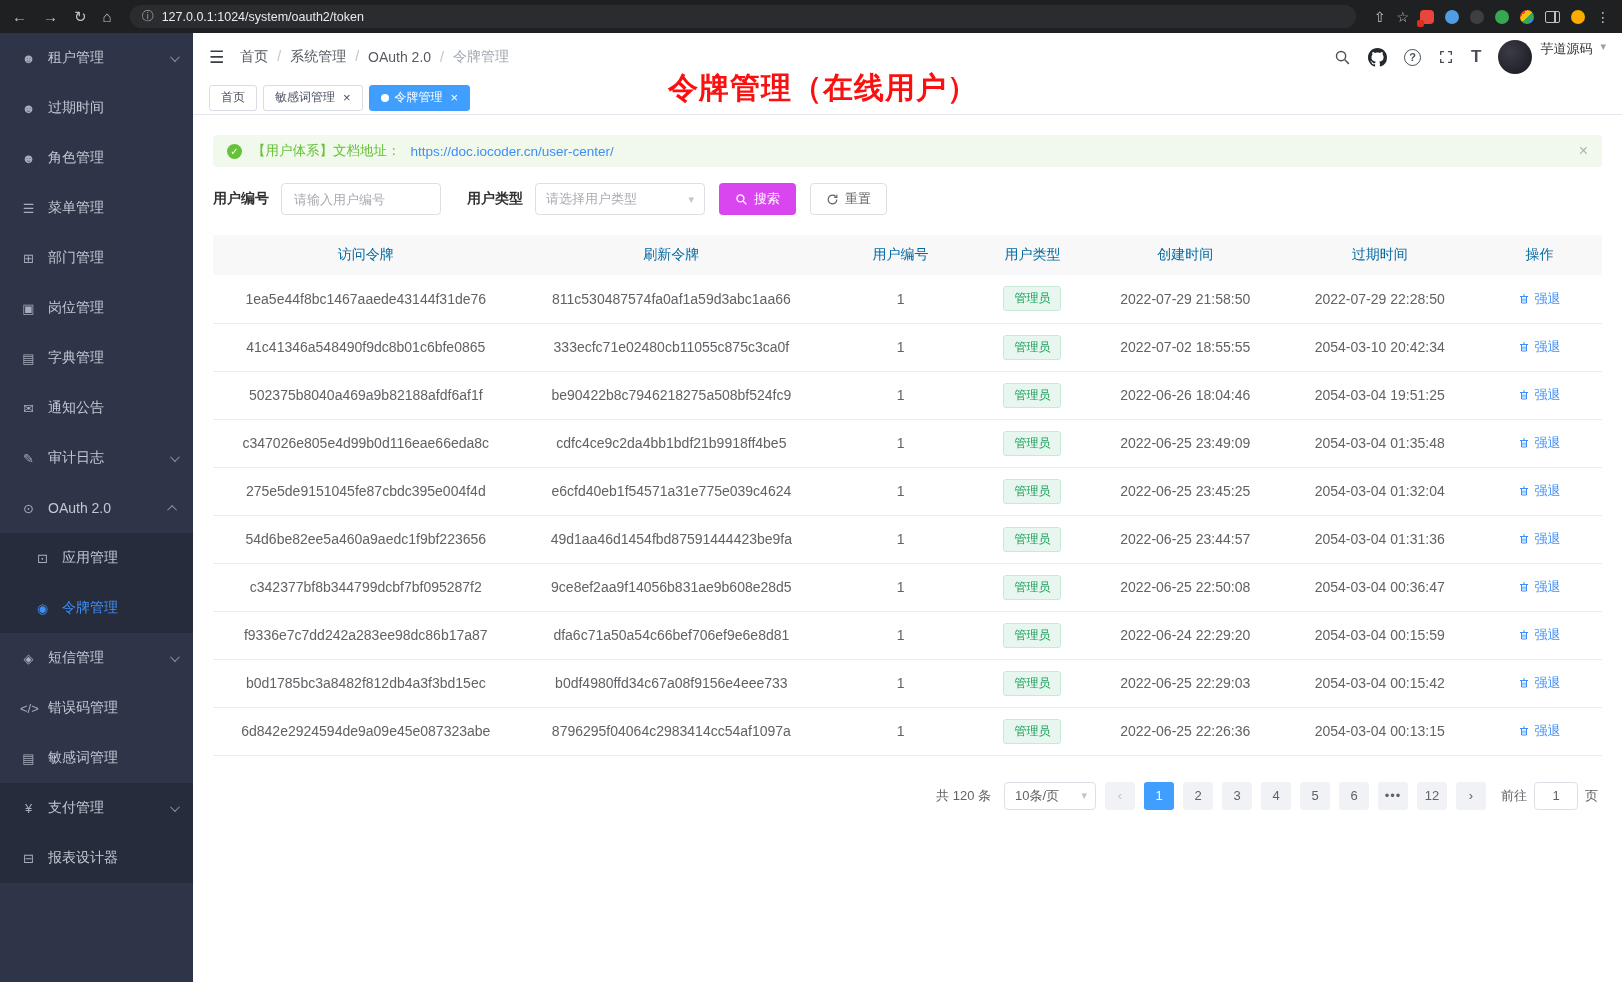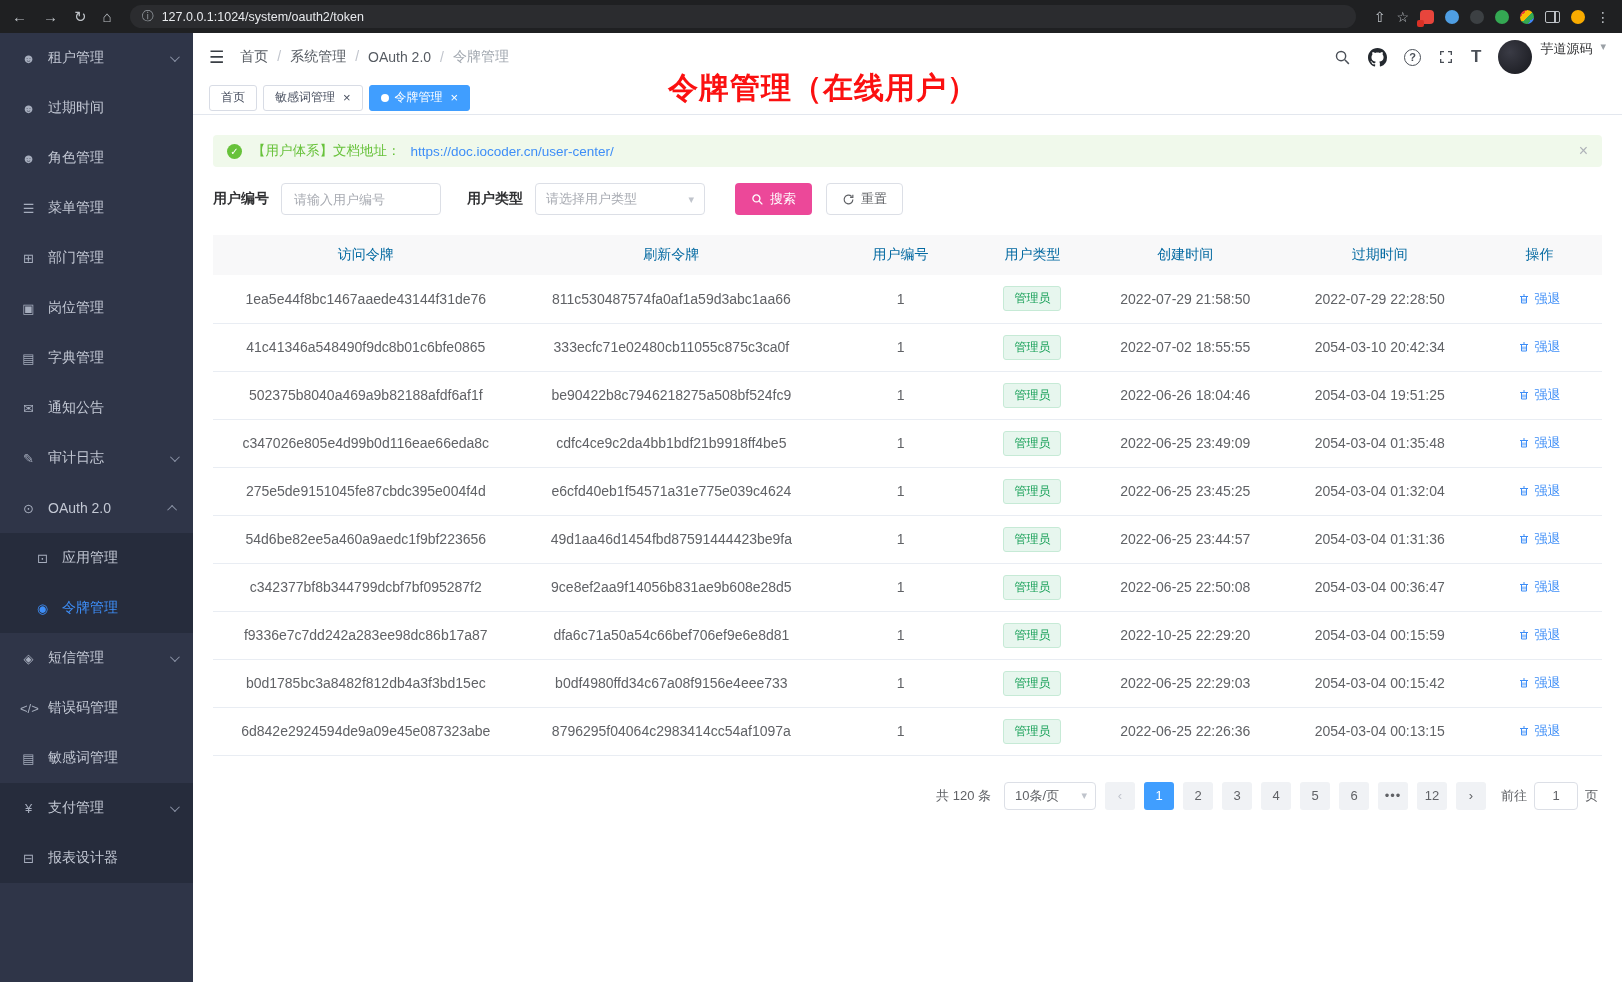--- a/index.html
+++ b/index.html
@@ -83,21 +83,21 @@
   .alert .close { margin-left:auto; color:#aeb2b8; font-size:16px; cursor:pointer; }
 
   .filters { display:flex; align-items:center; margin:4px 0 20px; font-size:14px; }
   .f-label { font-weight:700; color:#303133; margin-right:12px; }
   .f-input { width:160px; height:32px; border:1px solid #dcdfe6; border-radius:4px; padding:0 12px; font-size:13px; color:#606266; outline:none; }
   .f-input::placeholder { color:#a8abb2; }
   .gap { width:26px; }
   .sel { width:170px; height:32px; border:1px solid #dcdfe6; border-radius:4px; padding:0 10px; display:flex; align-items:center; justify-content:space-between; color:#a8abb2; font-size:13px; cursor:pointer; background:#fff; }
   .sel .caret { color:#c0c4cc; font-size:11px; }
   .btn { height:32px; border-radius:4px; font-size:13px; display:inline-flex; align-items:center; gap:6px; padding:0 15px; cursor:pointer; border:1px solid transparent; }
-  .btn-primary { background:#ec4899; color:#fff; margin-left:30px; }
+  .btn-primary { background:#d946ef; color:#fff; margin-left:14px; }
   .btn-plain { background:#fff; color:#606266; border-color:#dcdfe6; margin-left:14px; }
 
   table { width:100%; border-collapse:collapse; table-layout:fixed; }
   thead th { background:#f8f8f9; color:#0369a1; font-weight:400; font-size:14px; height:40px; text-align:center; }
   tbody td { height:48px; text-align:center; font-size:14px; color:#606266; border-bottom:1px solid #e9edf3; overflow:hidden; text-overflow:ellipsis; white-space:nowrap; }
   .tag { display:inline-block; padding:3px 10px; font-size:12px; color:#18a058; background:#e7f6ee; border:1px solid #c6ead6; border-radius:3px; }
   .op { color:#3e8ef7; font-size:13px; display:inline-flex; align-items:center; gap:4px; cursor:pointer; }
 
   .pager { display:flex; align-items:center; justify-content:flex-end; gap:9px; margin:26px 4px 0 0; font-size:13px; color:#606266; }
   .ptotal { margin-right:4px; }
@@ -466,21 +466,21 @@
               </td>
             </tr>
 
             <tr>
               <td>f9336e7c7dd242a283ee98dc86b17a87</td>
               <td>dfa6c71a50a54c66bef706ef9e6e8d81</td>
               <td>1</td>
               <td>
                 <span class="tag">管理员</span>
               </td>
-              <td>2022-10-25 22:29:20</td>
+              <td>2022-06-24 22:29:20</td>
               <td>2054-03-04 00:15:59</td>
               <td>
                 <span class="op">
                   <svg width="12" height="12" viewBox="0 0 24 24" fill="none" stroke="#3e8ef7" stroke-width="2">
                     <path d="M4 7h16M10 4h4M7 7v13h10V7M10 11v6M14 11v6"></path>
                   </svg>
                   <span>强退</span>
                 </span>
               </td>
             </tr>

